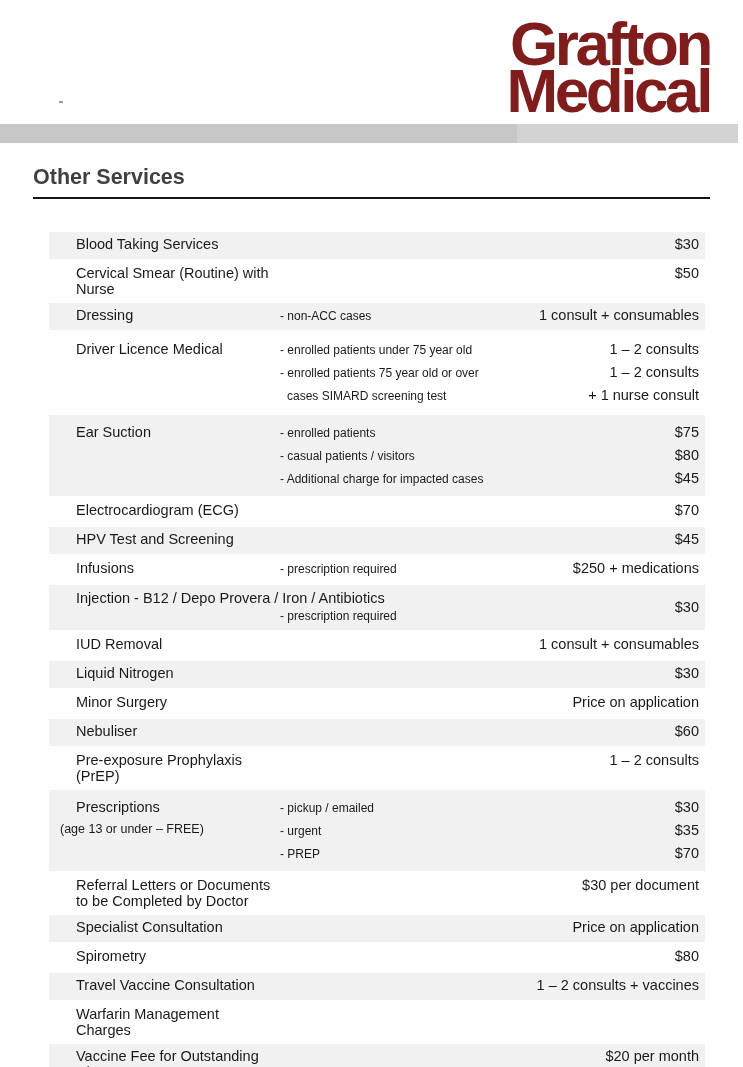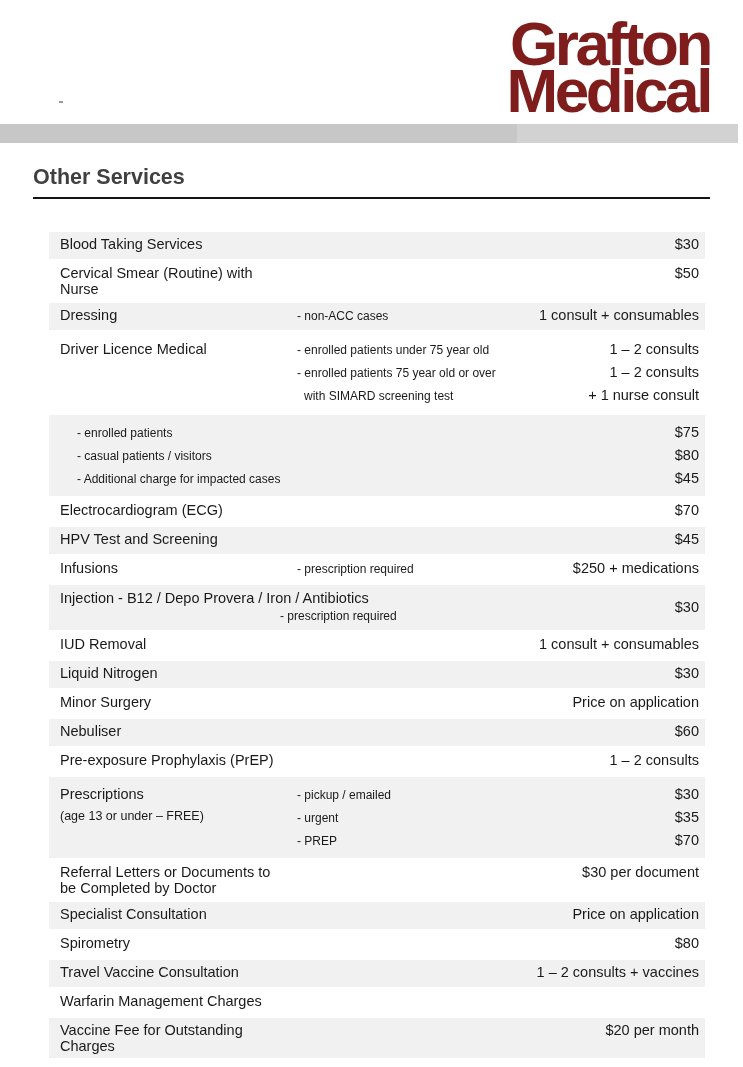--- a/index.html
+++ b/index.html
@@ -22,26 +22,26 @@
     border-bottom:2.5px solid #141414;
   }
   .table{margin:33px 38px 0 49px;}
   .row{
     display:flex;align-items:baseline;box-sizing:border-box;
     min-height:27px;margin-bottom:2px;padding:4px 6px 4px 11px;
   }
   .row.shaded{background:#f1f1f1;}
   .row.multi{padding-top:6px;padding-bottom:6px;}
   .name-block{width:220px;flex:none;padding-right:6px;box-sizing:border-box;}
-  .service-name{font-size:14.5px;}
+  .service-name{font-size:14.5px;margin-left:16px;}
   .service-subname{font-size:12.5px;padding-top:7px;}
   .lines-block{flex:1;display:flex;flex-direction:column;}
   .line{display:flex;align-items:baseline;}
   .multi .line{line-height:22px;}
-  .note{flex:1;font-size:12px;margin-left:17px;}
+  .note{flex:1;font-size:12px;}
   .note.indent{padding-left:7px;}
   .price{font-size:14.5px;white-space:nowrap;text-align:right;}
   .row.wide{align-items:center;padding-bottom:5px;}
   .wide-main{flex:1;}
   .wide-main .service-name{line-height:19px;}
   .note.below{margin-left:220px;line-height:17px;display:block;flex:none;}
   .footer{text-align:right;padding:16px 36px 0 0;font-size:15px;color:#111;}
 </style>
 </head>
 <body>
@@ -103,26 +103,29 @@
         <div class="lines-block">
           <div class="line">
             <span class="note">- enrolled patients under 75 year old</span>
             <span class="price">1 – 2 consults</span>
           </div>
           <div class="line">
             <span class="note">- enrolled patients 75 year old or over</span>
             <span class="price">1 – 2 consults</span>
           </div>
           <div class="line">
-            <span class="note indent">with SIMARD screening test</span>
+            <span class="note indent">cases SIMARD screening test</span>
             <span class="price">+ 1 nurse consult</span>
           </div>
         </div>
       </div>
       <div class="row shaded multi">
+        <div class="name-block">
+          <div class="service-name">Ear Suction</div>
+        </div>
         <div class="lines-block">
           <div class="line">
             <span class="note">- enrolled patients</span>
             <span class="price">$75</span>
           </div>
           <div class="line">
             <span class="note">- casual patients / visitors</span>
             <span class="price">$80</span>
           </div>
           <div class="line">

